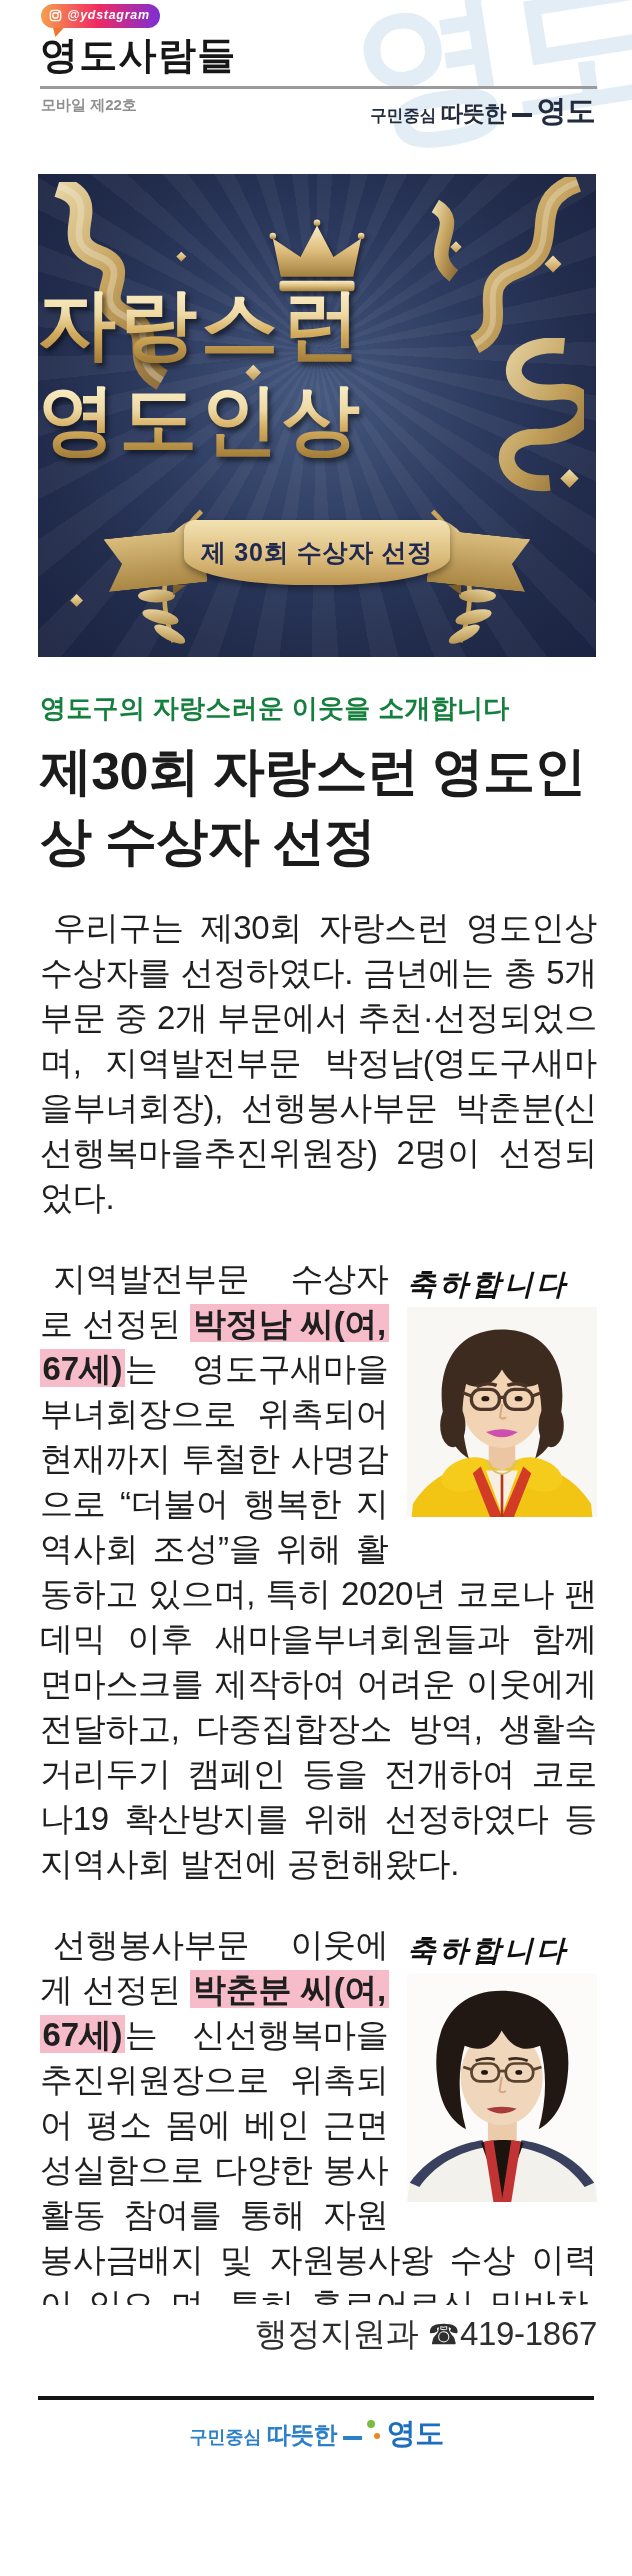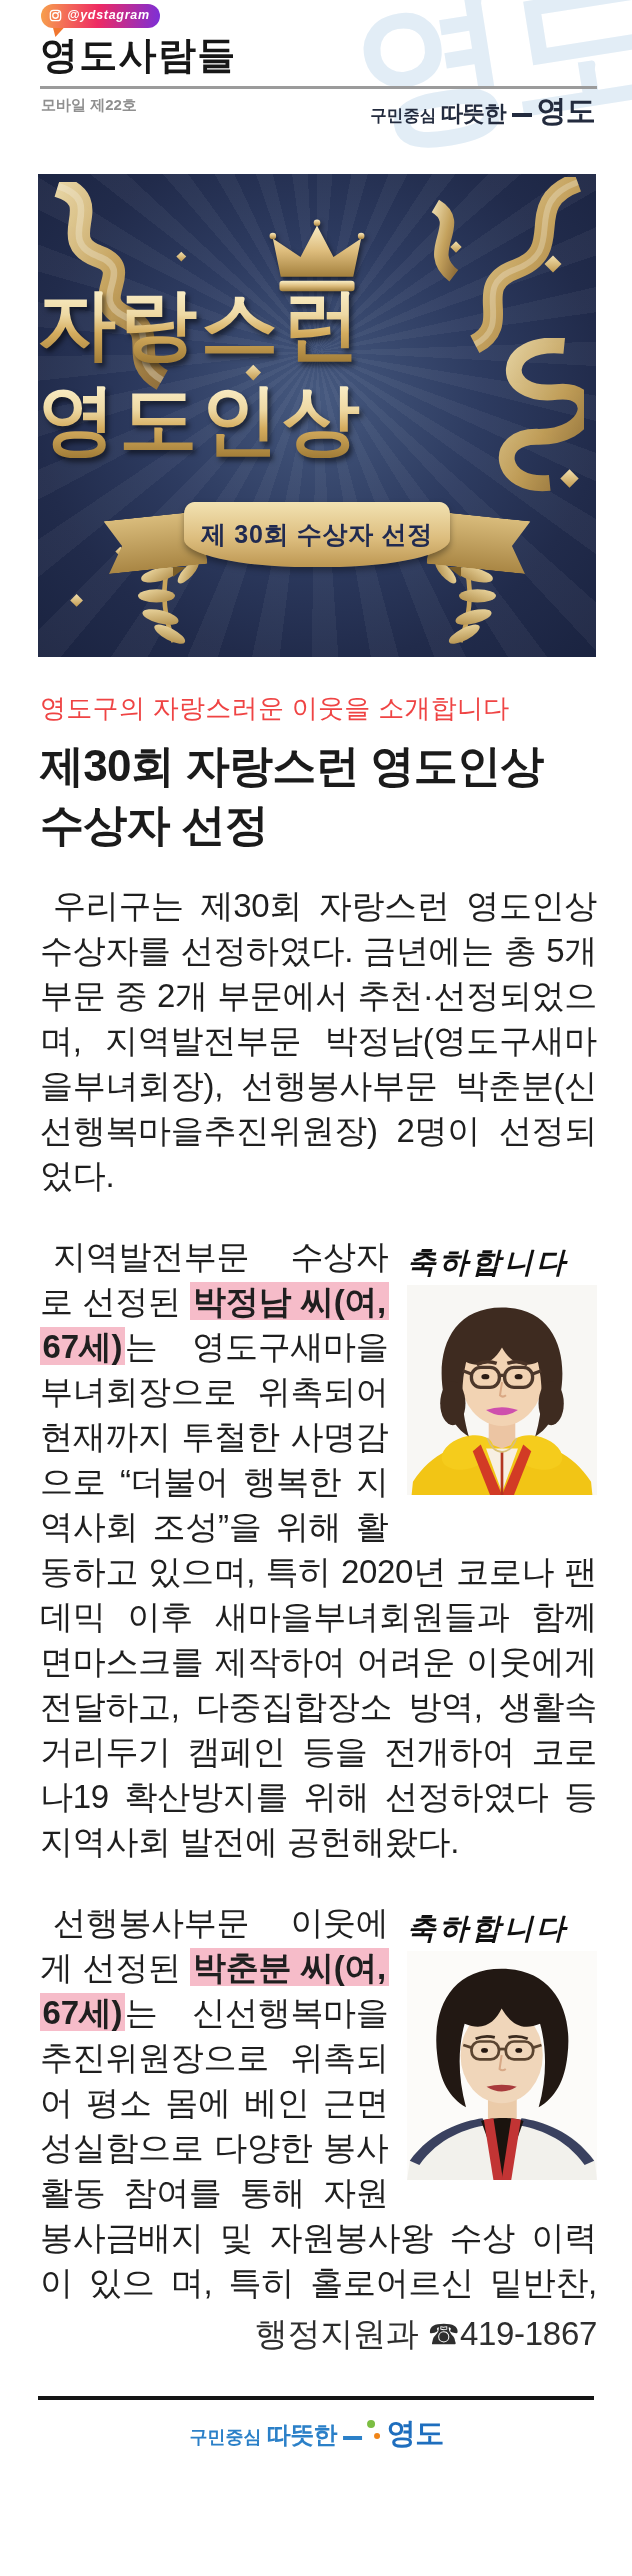--- a/index.html
+++ b/index.html
@@ -60,41 +60,41 @@
   }
   .t1 { top:111px; }
   .t2 { top:206px; }
   .streamer { position:absolute; z-index:2; opacity:.95; }
   .streamer-tl { left:8px; top:8px; }
   .streamer-tr { right:5.3px; top:2.6px; }
   .streamer-rm { right:12px; top:164px; }
   .laurel { position:absolute; top:332px; z-index:2; }
   .laurel-l { left:59px; }
   .laurel-r { right:59px; transform:scaleX(-1); }
-  .ribbon { position:absolute; left:50%; top:327px; width:422px; margin-left:-211px; height:80px; z-index:5;text-decoration:underline; }
+  .ribbon { position:absolute; left:50%; top:345px; width:422px; margin-left:-211px; height:80px; z-index:5;text-decoration:underline; }
   .flap { position:absolute; top:14.5px; width:99px; height:53px; background:linear-gradient(180deg,#D9BC7C,#A98644); }
   .flap-l { left:0; clip-path:polygon(0 0,100% 0,100% 100%,0 100%,16% 50%); transform:rotate(-6deg); }
   .flap-r { right:0; clip-path:polygon(0 0,100% 0,84% 50%,100% 100%,0 100%); transform:rotate(6deg); }
   .fold { position:absolute; width:0; height:0; border-style:solid; }
   .fold-l { left:67px; top:66px; border-width:10px 13px 0 0; border-color:#7A5D28 transparent transparent transparent; }
   .fold-r { right:67px; top:66px; border-width:10px 0 0 13px; border-color:#7A5D28 transparent transparent transparent; }
   .band {
     position:absolute; left:78px; top:1.3px; width:266px; height:65px;
     background:linear-gradient(180deg,#F2E2B2 0%,#DDBE7F 55%,#BD9752 100%);
     border-radius:10.5px 10.5px 46% 46% / 12px 12px 28px 28px;
     box-shadow:0 3.3px 6px rgba(0,0,0,.35);
     display:flex; align-items:center; justify-content:center;
   }
   .band-label { font-size:25px; font-weight:800; color:#202A50; letter-spacing:0.7px; }
   .diamond { position:absolute; z-index:2; background:linear-gradient(135deg,#F3E0AE,#C19A50); transform:rotate(45deg); }
 
   
   .article { position:relative; padding:34px 36px 0 40px; height:1648px; overflow:hidden; }
-  .kicker { font-size:26px; font-weight:400; color:#ef4444; letter-spacing:0.3px; }
-  .headline { margin-top:10.5px; font-size:44px; font-weight:800; color:#1B1B1B; letter-spacing:-0.7px; }
+  .kicker { font-size:26px; font-weight:700; color:#15803d; letter-spacing:0.3px; }
+  .headline { margin-top:10.5px; font-size:52px; font-weight:800; color:#1B1B1B; letter-spacing:-0.7px; }
   .body { margin-top:28px; font-size:33px; line-height:45px; color:#1F1F1F; letter-spacing:-0.3px; text-align:justify; word-break:break-all; }
   .body p { margin:0 0 36px 0; text-indent:13px; }
   .hl { background:#F6BCC9; font-weight:800; padding:0.7px 2.6px; box-decoration-break:clone; -webkit-box-decoration-break:clone; }
   .figure { float:right; width:190px; margin:4px 0 14.5px 18.5px; text-indent:0; }
   .congrats {
     font-size:29px; font-weight:800; font-style:italic; color:#101010;
     letter-spacing:3.3px; text-align:center; transform:rotate(-4deg) skewX(-6deg);
     margin:1.3px 0 9.2px 0; white-space:nowrap;
   }
   .portrait { display:block; width:100%; background:#F8F7F4; }

